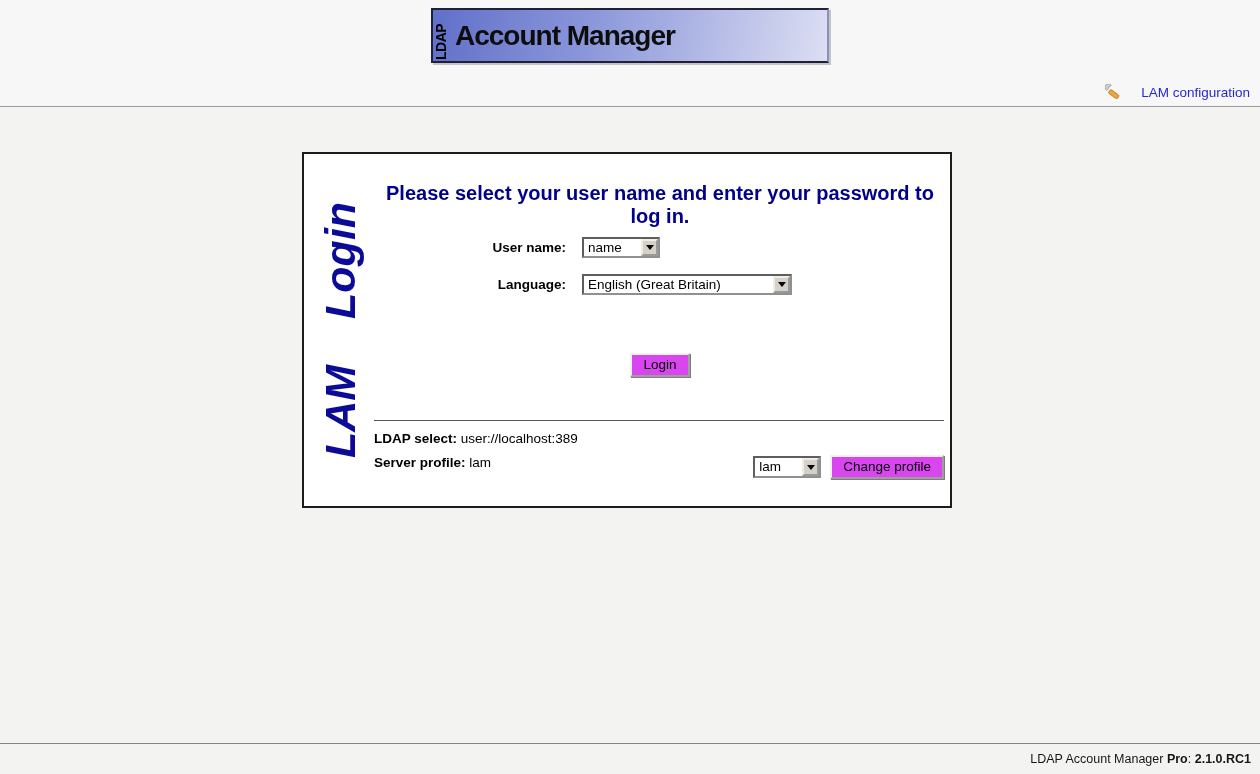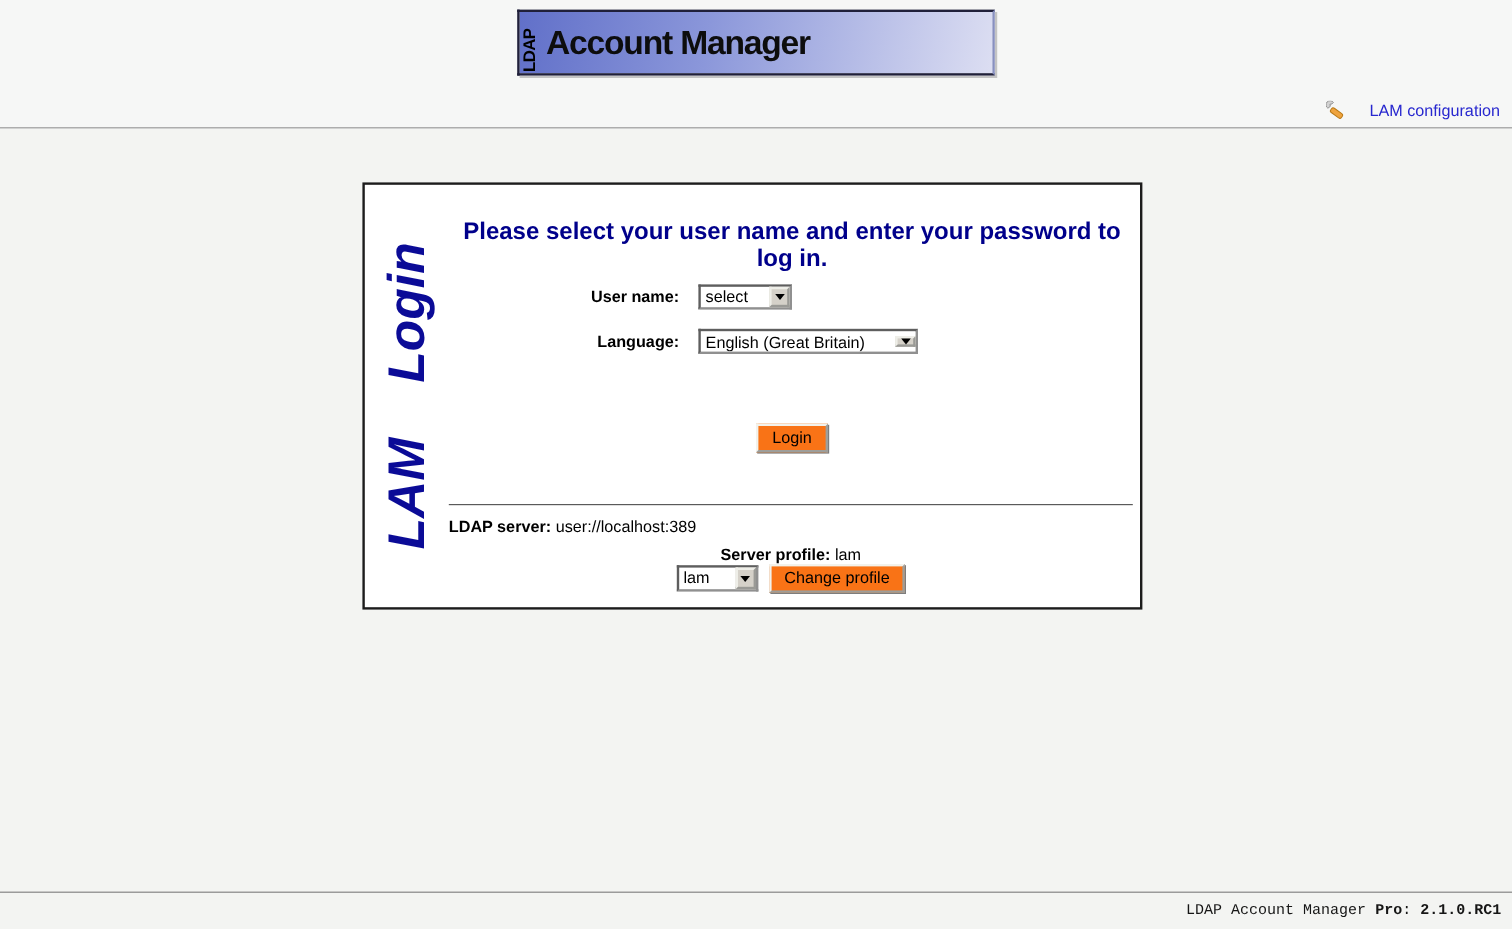--- a/index.html
+++ b/index.html
@@ -78,44 +78,44 @@
   }
   .sel-text { flex:1 1 auto; font-size:13.5px; color:#000; padding:1px 4px 0; white-space:nowrap; overflow:hidden; }
   .sel-btn {
     width:17px; flex:0 0 17px; background:#d5d1c9;
     border:2px outset #eeeee8;
     display:flex; align-items:center; justify-content:center;
   }
   .tri-down { width:0; height:0; border-left:4px solid transparent; border-right:4px solid transparent; border-top:5px solid #000; }
 
   .sel-username { width:78px; }
-  .sel-language { width:183px;align-items:center; }
+  .sel-language { width:210px; }
   .sel-profile  { width:68px; height:22px; }
 
   .btn {
     font-family:"Liberation Sans", sans-serif;
     font-size:13.5px; color:#000;
-    background:#f97316; border:2px outset #f2f2ec;
+    background:#d946ef; border:2px outset #f2f2ec;
     box-shadow:1px 1px 0 #7d7d7d;
     padding:2px 11px 3px; cursor:pointer; white-space:nowrap;
   }
   .login-btn-row { position:absolute; left:70px; right:4px; top:199px; text-align:center; }
 
   .bottom-section { position:absolute; left:70px; right:6px; top:266px; }
   .section-divider { height:1px; background:#5a5a5a; margin-bottom:10px; }
   .info-line { font-size:13.5px; color:#000; margin-bottom:9px; white-space:nowrap; }
   .info-line b { font-weight:bold; }
-  .profile-row { display:flex; align-items:center; justify-content:space-between;flex-direction:column; }
+  .profile-row { display:flex; align-items:flex-start; justify-content:space-between; }
   .profile-controls { display:flex; align-items:center; gap:9px; }
 
   
   .footer-divider { position:absolute; left:0; right:0; top:743px; height:1px; background:#858585; }
   .footer-text {
     position:absolute; right:9px; top:752px;
-    font-size:12.5px; color:#161616; white-space:nowrap;font-family:Liberation Mono, monospace;
+    font-size:12.5px; color:#161616; white-space:nowrap;
   }
   .footer-text .fb { font-weight:bold; }
 </style>
 </head>
 <body>
 
 <div class="header">
   <div class="logo">
     <span class="logo-vertical">LDAP</span>
     <span class="logo-title">Account Manager</span>
@@ -135,21 +135,21 @@
 <div class="login-box">
 
   <div class="vertical-title">LAM Login</div>
 
   <div class="login-heading">Please select your user name and enter your password to log in.</div>
 
   <div class="login-form">
     <div class="form-row">
       <span class="form-label">User name:</span>
       <div class="w95-select sel-username">
-        <span class="sel-text">select</span>
+        <span class="sel-text">name</span>
         <span class="sel-btn">
             <span class="tri-down"></span>
           </span>
       </div>
     </div>
     <div class="form-row">
       <span class="form-label">Language:</span>
       <div class="w95-select sel-language">
         <span class="sel-text">English (Great Britain)</span>
         <span class="sel-btn">
@@ -159,21 +159,21 @@
     </div>
   </div>
 
   <div class="login-btn-row">
     <button class="btn">Login</button>
   </div>
 
   <div class="bottom-section">
     <div class="section-divider"></div>
     <div class="info-line">
-      <b>LDAP server:</b>
+      <b>LDAP select:</b>
       <span>user://localhost:389</span>
     </div>
     <div class="profile-row">
       <div class="info-line" style="margin-bottom:0;">
         <b>Server profile:</b>
         <span>lam</span>
       </div>
       <div class="profile-controls">
         <div class="w95-select sel-profile">
           <span class="sel-text">lam</span>

